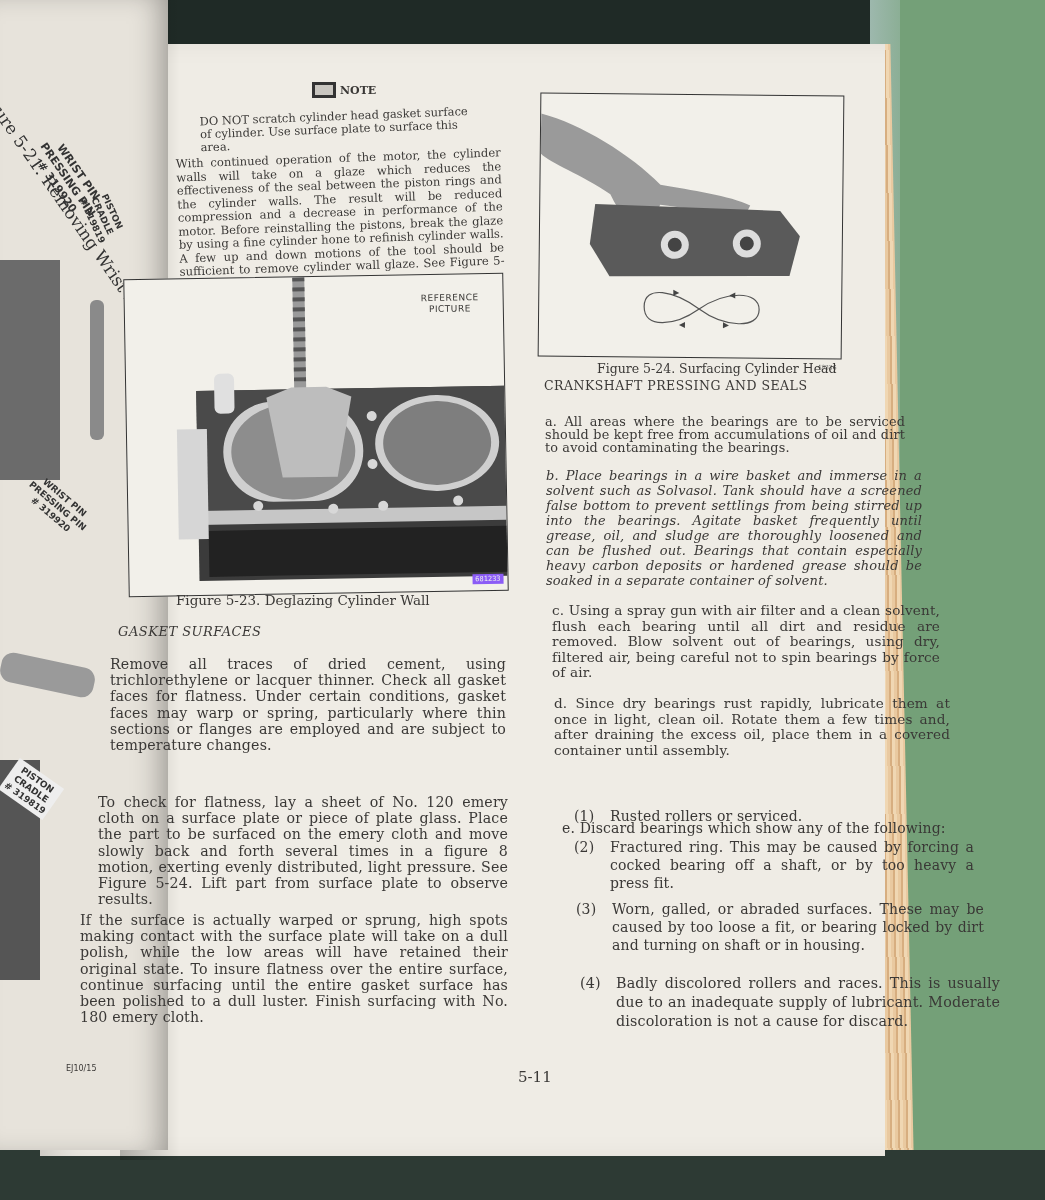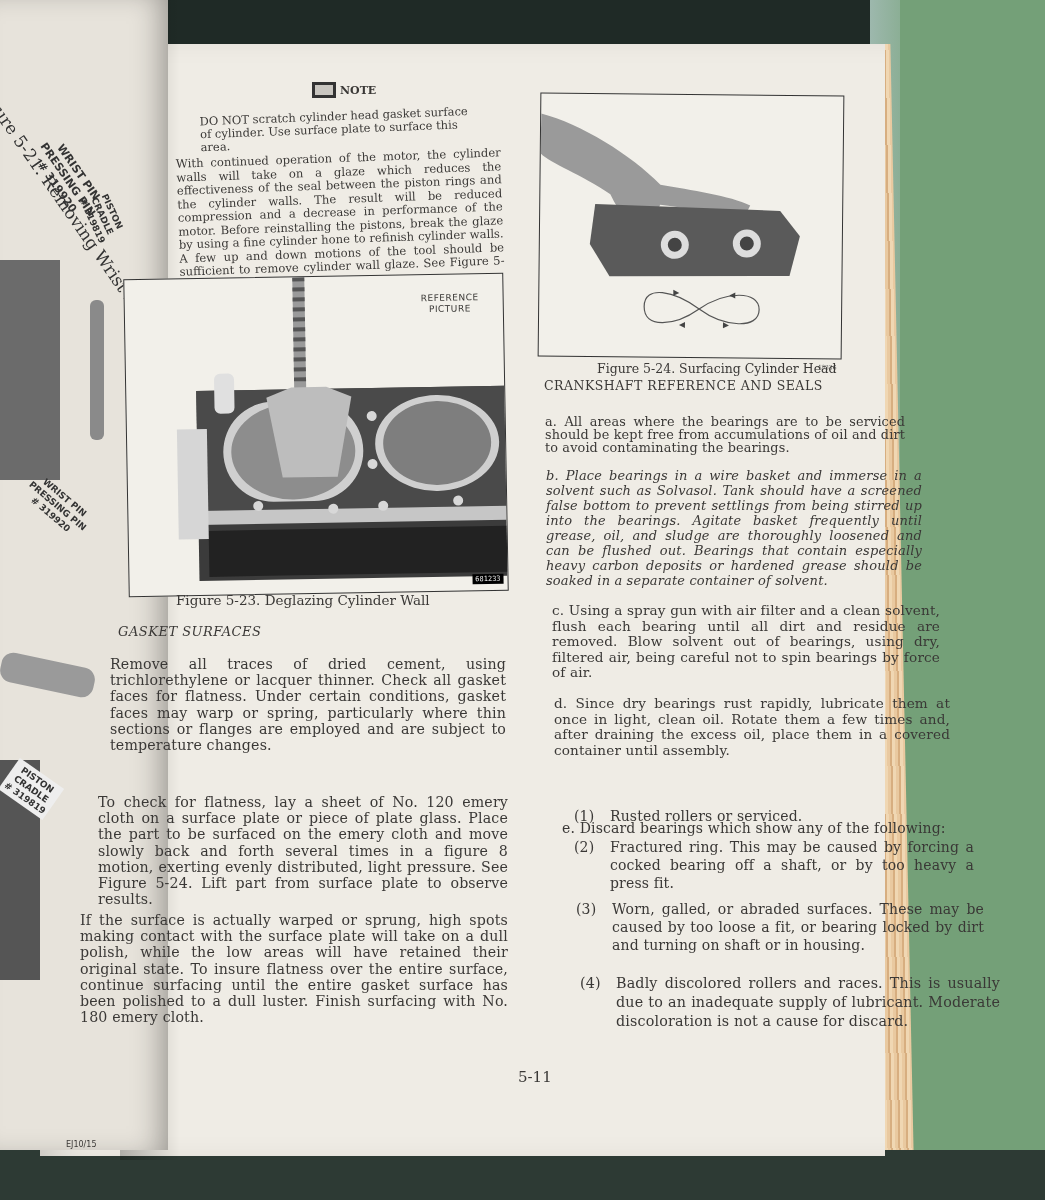--- a/index.html
+++ b/index.html
@@ -18,27 +18,27 @@
 
   .col{position:absolute;font-size:14.2px;line-height:16.2px;letter-spacing:.15px;}
   .note-hdr{position:absolute;left:312px;top:82px;display:flex;align-items:center;gap:4px;font-size:11px;font-weight:bold;}
   .note-box{width:24px;height:16px;border:3px solid #333;background:#c9c6c0;box-sizing:border-box;}
   .note-text{position:absolute;left:200px;top:110px;width:280px;font-size:11.5px;line-height:13px;transform:rotate(-2.2deg);}
   .intro-text{position:absolute;left:178px;top:152px;width:325px;font-size:11.6px;line-height:13.5px;transform:rotate(-2deg);text-align:justify;}
   .fig{position:absolute;border:1.5px solid #333;background:#f2f0ea;}
   .fig23{left:126px;top:276px;width:378px;height:316px;transform:rotate(-1deg);}
   .fig24{left:539px;top:94px;width:302px;height:262px;transform:rotate(.6deg);}
   .ref-label{position:absolute;right:24px;top:18px;font-family:"DejaVu Sans","Liberation Sans",sans-serif;font-size:9px;text-align:center;line-height:11px;letter-spacing:.5px;}
-  .fig-id{position:absolute;right:4px;bottom:6px;font-family:"DejaVu Sans Mono","Liberation Mono",monospace;font-size:7px;background:#000000;color:#eee;padding:1px 3px;}
+  .fig-id{position:absolute;right:4px;bottom:6px;font-family:"DejaVu Sans Mono","Liberation Mono",monospace;font-size:7px;background:#8b5cf6;color:#eee;padding:1px 3px;}
   .fig-id2{position:absolute;right:4px;bottom:-12px;font-size:6px;color:#555;}
   .caption{position:absolute;font-size:13.5px;white-space:nowrap;}
   .h-section{position:absolute;font-size:13px;letter-spacing:.5px;white-space:nowrap;}
   .para{position:absolute;text-align:justify;}
   .pagenum{position:absolute;left:518px;top:1068px;font-size:15px;}
-  .footcode{position:absolute;left:66px;top:1140px;font-family:"DejaVu Sans","Liberation Sans",sans-serif;font-size:8px;}
+  .footcode{position:absolute;left:66px;top:1064px;font-family:"DejaVu Sans","Liberation Sans",sans-serif;font-size:8px;}
   .list-item{position:absolute;display:flex;gap:8px;}
   .list-item .num{flex:none;width:28px;}
 </style>
 </head>
 <body>
 
 <div class="bg-right-shadow"></div>
 <div class="bg-right"></div>
 <div class="bg-top"></div>
 <div class="page-edges"></div>
@@ -144,21 +144,21 @@
         <polygon points="140,198 134,195 134,201"></polygon>
         <polygon points="140,230 146,227 146,233"></polygon>
         <polygon points="190,200 196,197 196,203"></polygon>
         <polygon points="190,230 184,227 184,233"></polygon>
       </g>
   </svg>
   <div class="fig-id2">43336</div>
 </div>
 <div class="caption" style="left:597px;top:361px;font-size:12.5px;">Figure 5-24. Surfacing Cylinder Head</div>
 
-<div class="h-section" style="left:544px;top:378px;font-size:12.5px;">CRANKSHAFT REFERENCE AND SEALS</div>
+<div class="h-section" style="left:544px;top:378px;font-size:12.5px;">CRANKSHAFT PRESSING AND SEALS</div>
 
 <div class="col para" style="left:545px;top:415px;width:360px;font-size:12.8px;line-height:13px;">
   <span>a.</span>
   <span>All areas where the bearings are to be serviced should be kept free from accumulations of oil and dirt to avoid contaminating the bearings.</span>
 </div>
 <div class="col para" style="left:546px;top:468px;width:376px;font-size:13px;line-height:15px;font-style:italic;">
   <span>b.</span>
   <span>Place bearings in a wire basket and immerse in a solvent such as Solvasol.  Tank should have a screened false bottom to prevent settlings from being stirred up into the bearings.  Agitate basket frequently until grease, oil, and sludge are thoroughly loosened and can be flushed out.  Bearings that contain especially heavy carbon deposits or hardened grease should be soaked in a separate container of solvent.</span>
 </div>
 <div class="col para" style="left:552px;top:603px;width:388px;font-size:13.6px;line-height:15.5px;">

